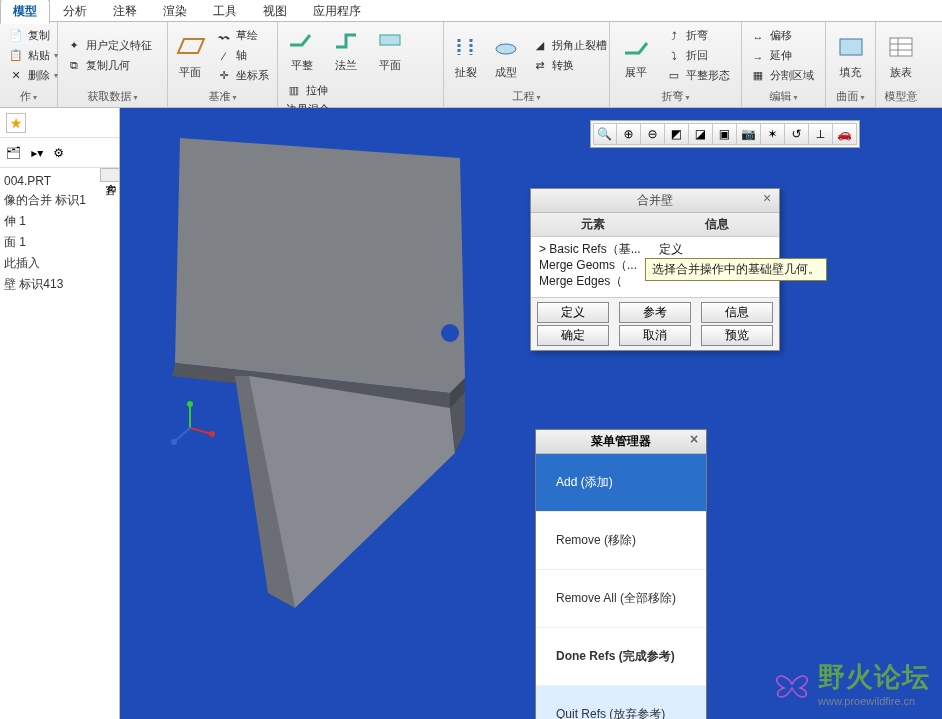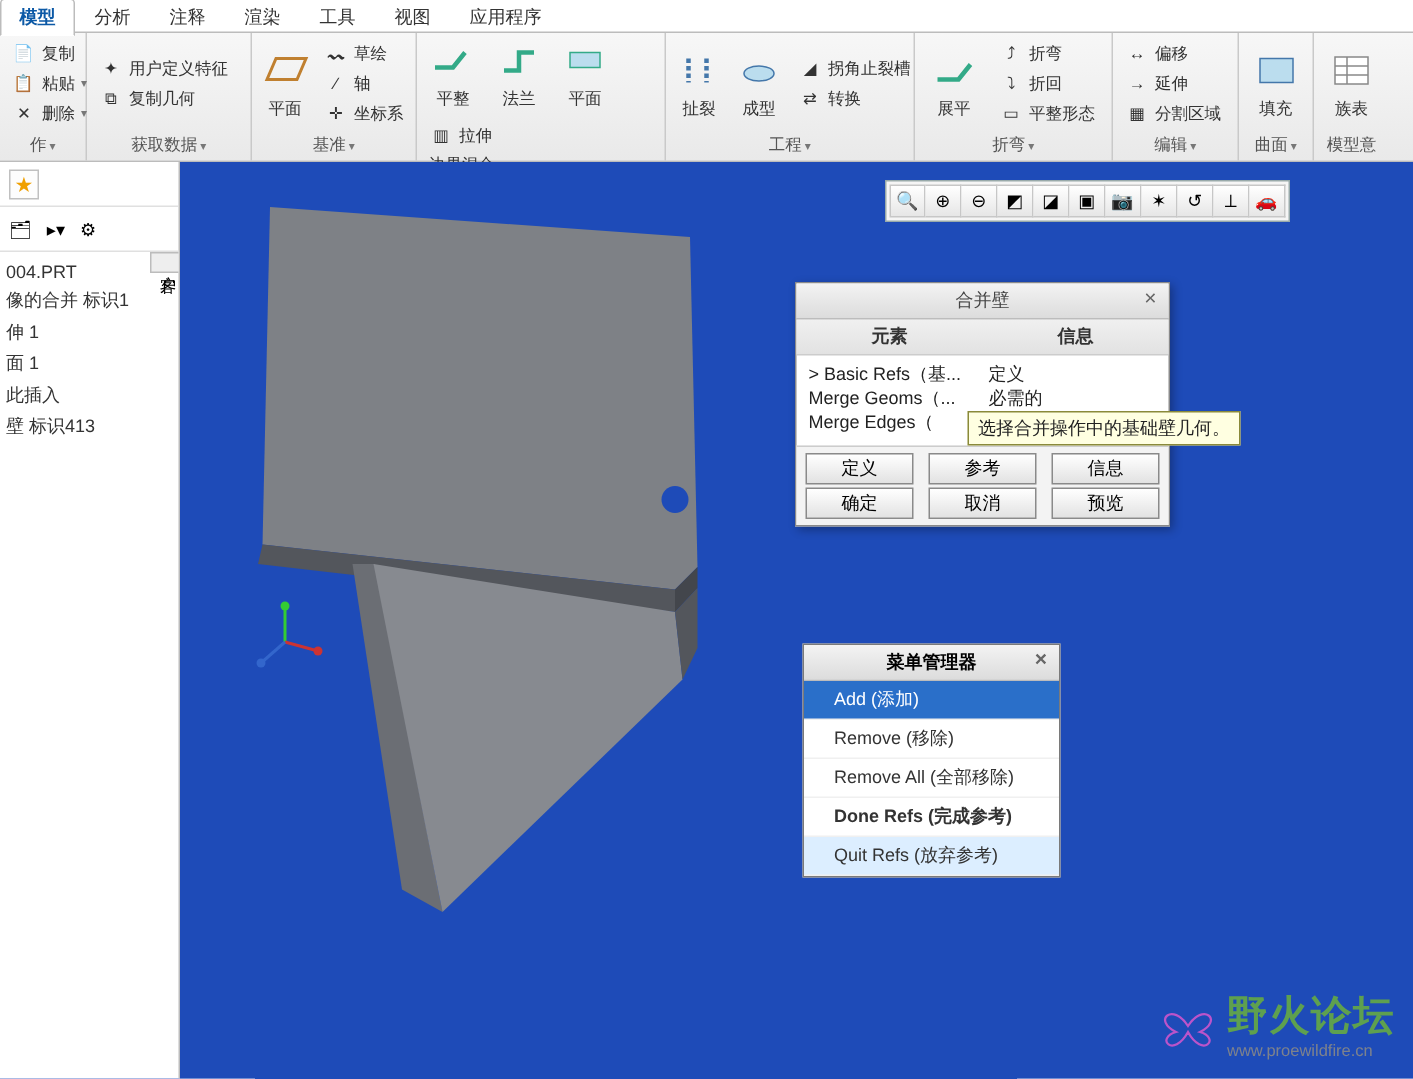--- a/index.html
+++ b/index.html
@@ -53,21 +53,21 @@
 .dlg-btns { display: flex; justify-content: space-around; padding: 4px 6px; gap: 10px; background:#f3f3f3; border-top:1px solid #ccc;}
 .dlg-btns-col { display:flex; flex-direction:column; gap:2px; flex:1; }
 .dlg-btns button, .dlg-btns .btn { font-size:12px; padding:1px 0; border:1px solid #8a8a8a; background:linear-gradient(#fff,#e2e2e2); cursor:pointer; }
 
 .tooltip { position:absolute; background:#ffffe1; border:1px solid #8a8a3a; padding:2px 6px; font-size:12px; color:#222; }
 
 .menu-dlg { position:absolute; background:#fff; border:1px solid #7a7a7a; font-size:12px; }
 .menu-dlg .mtitle { background:linear-gradient(#f3f3f3,#dcdcdc); text-align:center; padding:3px 0; border-bottom:1px solid #bcbcbc; position:relative; font-weight:bold;}
 .menu-dlg .section-head { background:linear-gradient(#eee,#ddd); padding:3px 8px; border-bottom:1px solid #ccc; border-top:1px solid #ccc; color:#333; }
 .menu-dlg .section-head::before { content:"▼ "; font-size:9px; color:#555;}
-.menu-dlg .mitem { padding:4px 20px; cursor:pointer; color:#333; border-bottom:1px solid #f0f0f0; }
+.menu-dlg .mitem { padding:20px 20px; cursor:pointer; color:#333; border-bottom:1px solid #f0f0f0; }
 .menu-dlg .mitem.sel { background:#2a6fc9; color:#fff; }
 .menu-dlg .mitem.hl { background:#dceeff; }
 .menu-dlg .mitem.bold { font-weight:bold; }
 
 
 .overlay { position:absolute; inset:0; pointer-events:none; }
 
 
 .watermark { position:absolute; right:12px; bottom:12px; display:flex; align-items:center; gap:6px; color:#7a5; font-size:12px; opacity:.9;}
 .watermark .big { font-size:27px; font-weight:bold; color:#6a4; letter-spacing:1px;}
@@ -399,21 +399,21 @@
           <button>参考</button>
           <button>取消</button>
         </div>
         <div class="dlg-btns-col">
           <button>信息</button>
           <button>预览</button>
         </div>
       </div>
     </div>
 
-    <div class="tooltip" style="left:525px; top:166px;">选择合并操作中的基础壁几何。</div>
+    <div class="tooltip" style="left:525px; top:150px;">选择合并操作中的基础壁几何。</div>
 
     <div class="menu-dlg" style="left:415px; top:321px; width:172px;">
       <div class="mtitle">
         <span>菜单管理器</span>
         <span class="dlg-close">×</span>
       </div>
       <div class="mitem sel">Add (添加)</div>
       <div class="mitem">Remove (移除)</div>
       <div class="mitem">Remove All (全部移除)</div>
       <div class="mitem bold">Done Refs (完成参考)</div>

